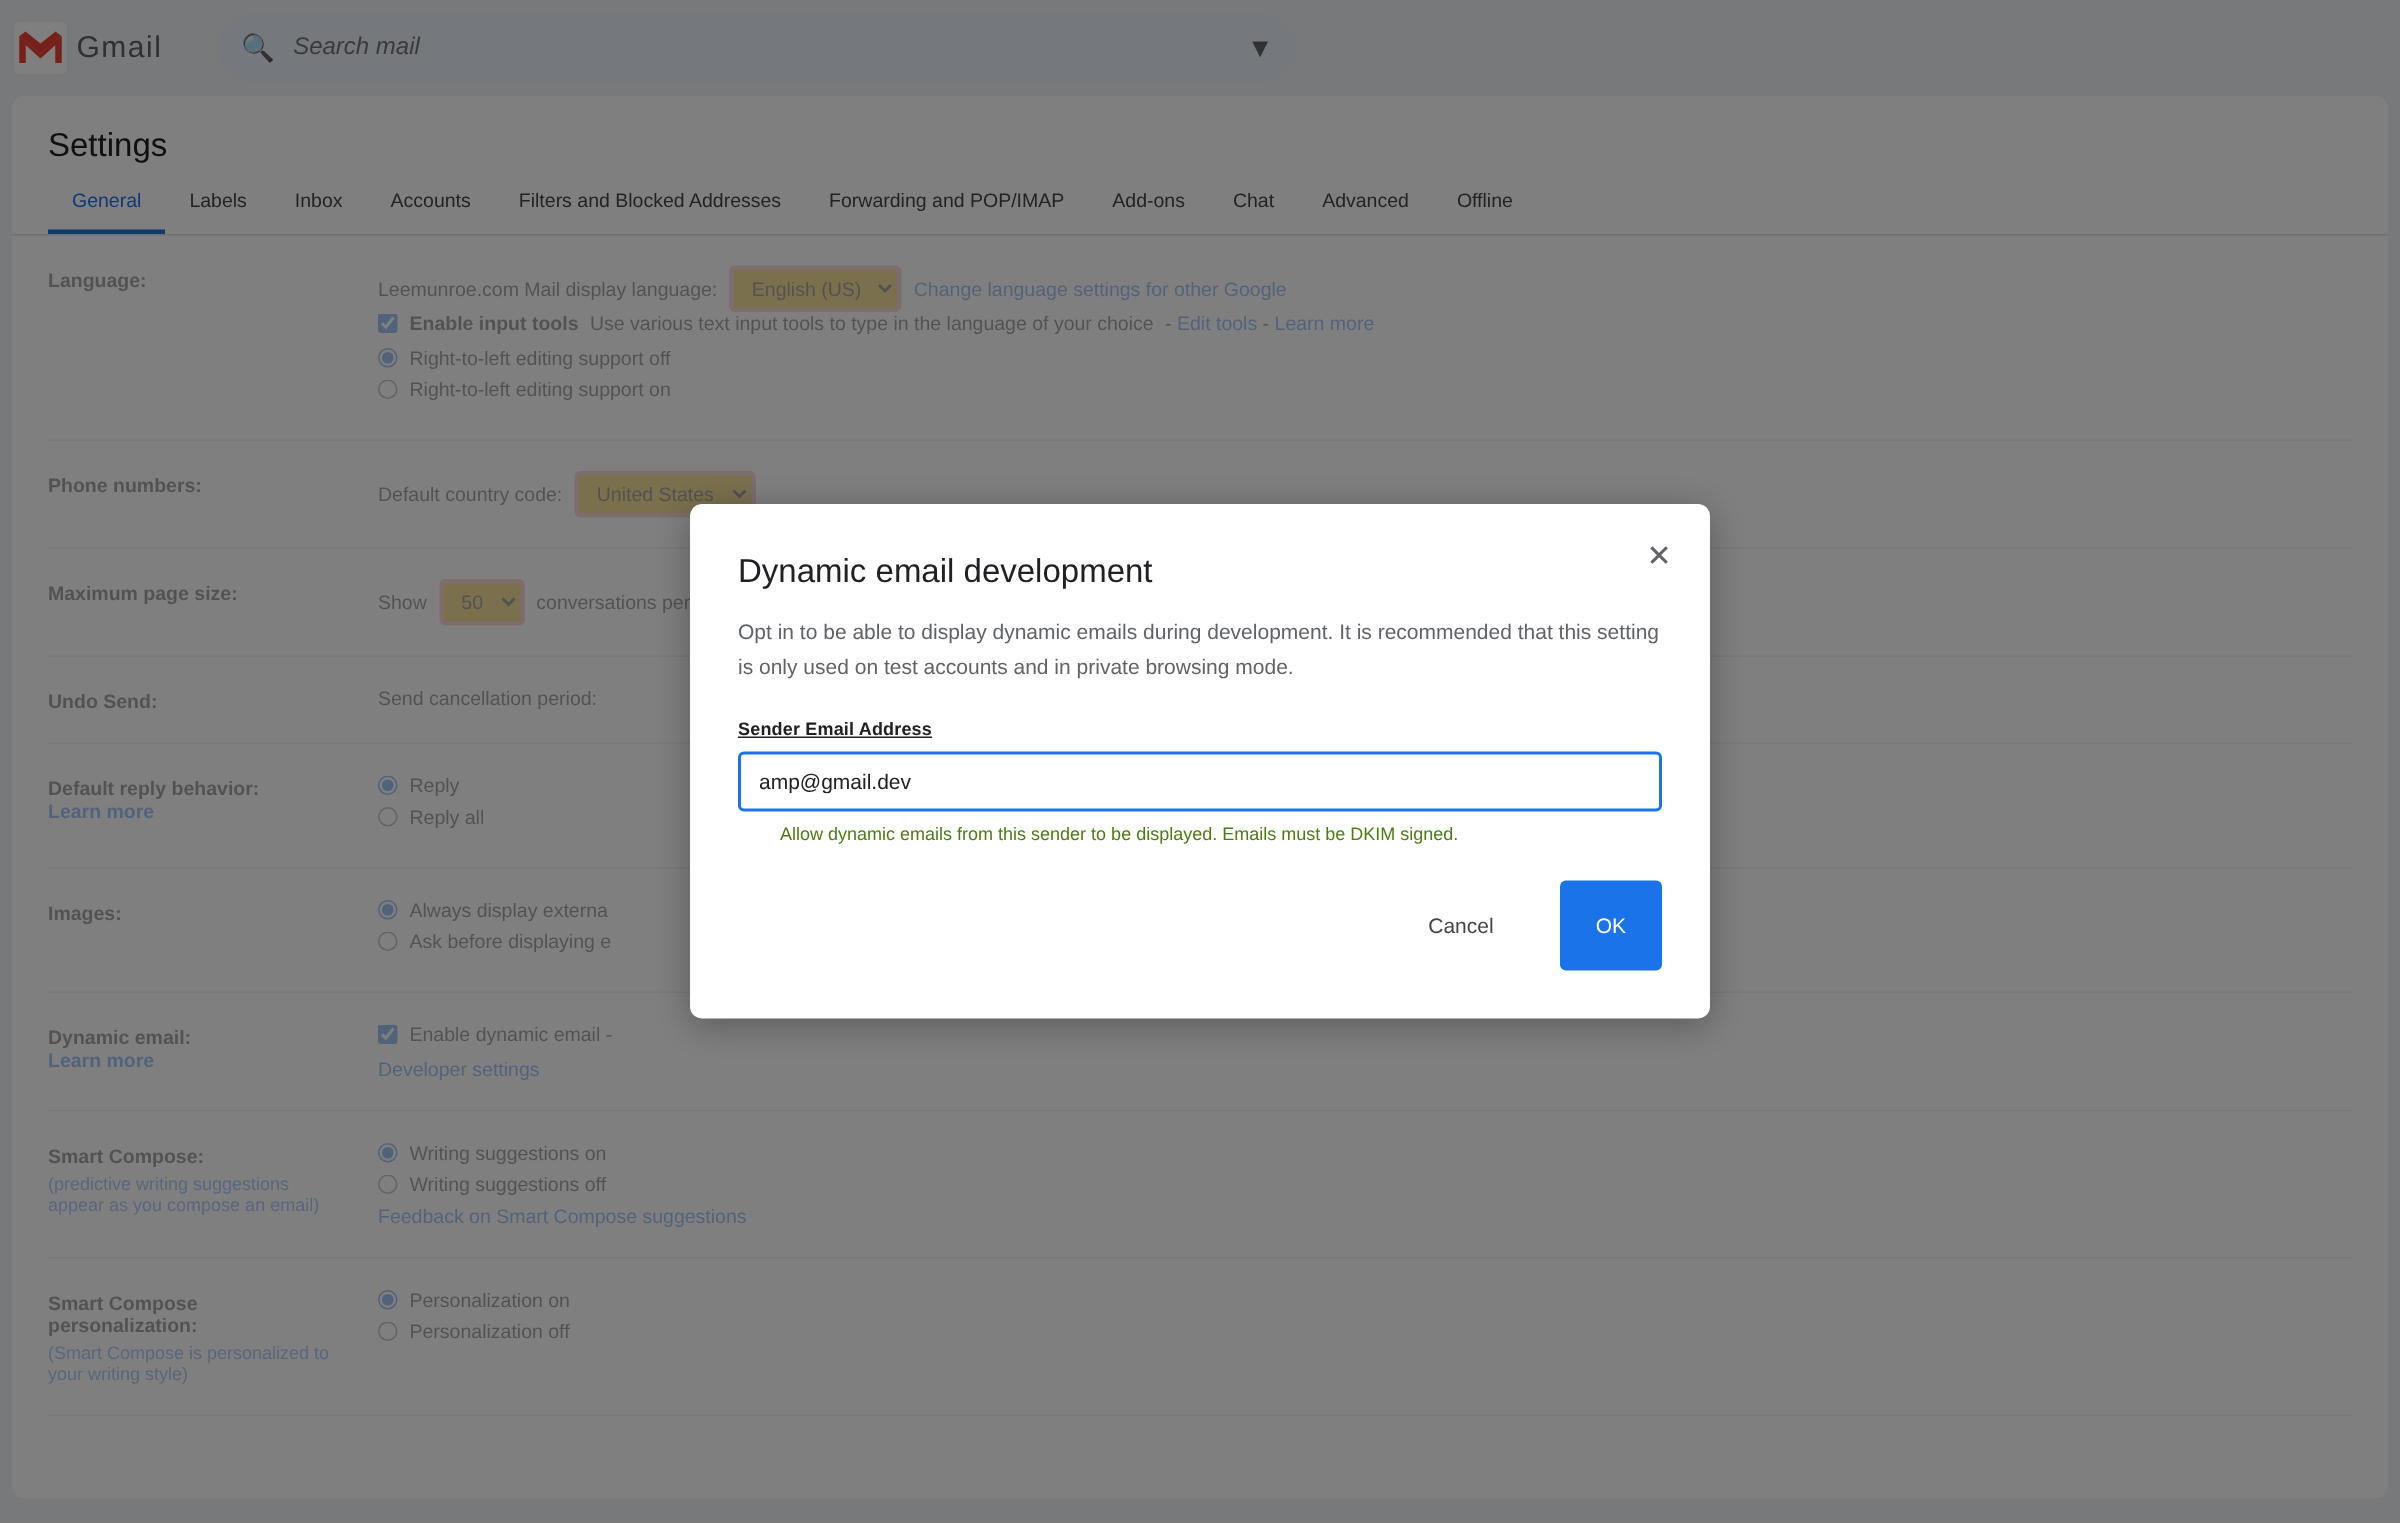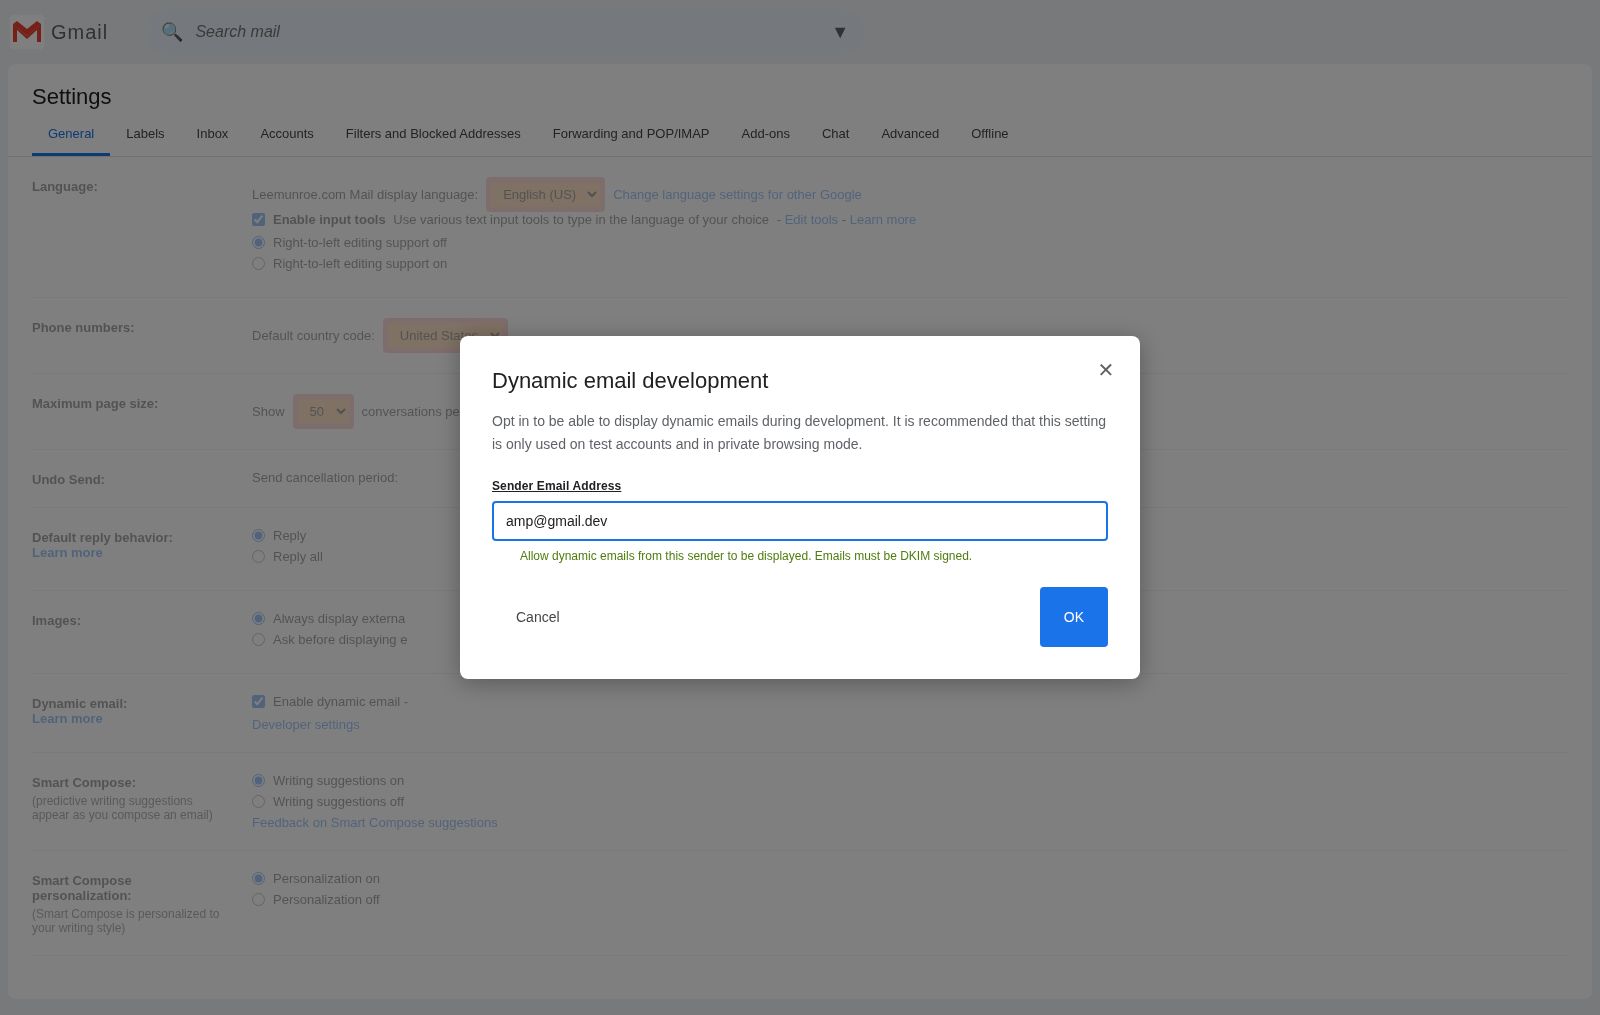--- a/index.html
+++ b/index.html
@@ -113,21 +113,21 @@
       max-width: 220px;
       font-weight: 700;
       font-size: 13px;
       padding-right: 24px;
       color: #202124;
       padding-top: 2px;
     }
     .settings-label-sub {
       font-weight: 400;
       font-size: 12px;
-      color: #404040;
+      color: #3b82f6;
       margin-top: 4px;
     }
     .settings-content {
       flex: 1;
       font-size: 13px;
       color: #202124;
     }
     .blue-link {
       color: #1a73e8;
       text-decoration: none;
@@ -136,25 +136,25 @@
 
     
     .lang-row {
       display: flex;
       align-items: center;
       gap: 8px;
       margin-bottom: 0;
     }
     select {
       padding: 4px 8px;
-      border: 5px solid #fca5a5;
+      border: 3px solid #fca5a5;
       border-radius: 4px;
       font-size: 13px;
       color: #202124;
-      background: #fdba74;
+      background: #eab308;
       cursor: pointer;
     }
     .checkbox-row {
       display: flex;
       align-items: center;
       gap: 8px;
       margin-bottom: 8px;
       font-size: 13px;
     }
     .radio-row {
@@ -237,22 +237,22 @@
       margin-bottom: 8px;
     }
     .dialog-hint {
       font-size: 12px;
       color: #4d7c0f;
       margin-bottom: 24px;
       margin-left: 28px;
     }
     .dialog-actions {
       display: flex;
-      justify-content: space-between;
-      gap: 0;
+      justify-content: flex-end;
+      gap: 20px;
       margin-top: 8px;
     }
     .btn-cancel {
       background: none;
       border: none;
       padding: 10px 24px;
       font-size: 14px;
       color: #444746;
       cursor: pointer;
       border-radius: 4px;

